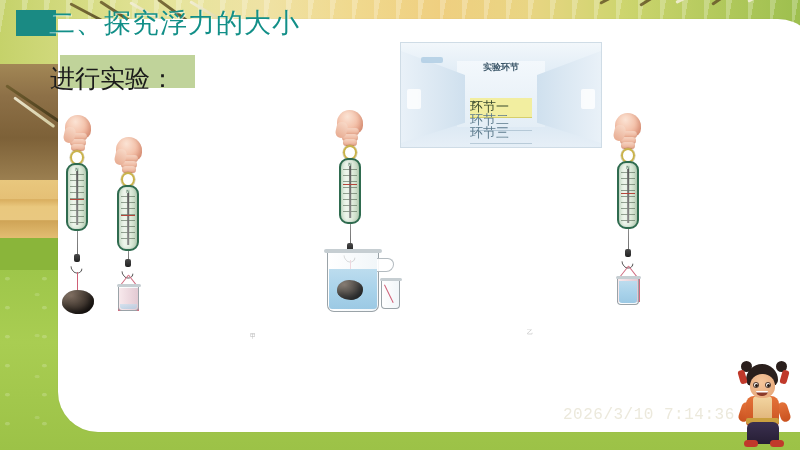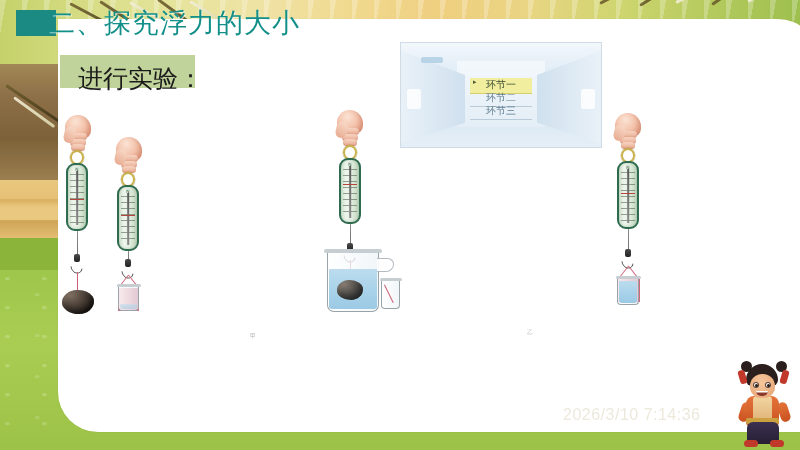--- a/index.html
+++ b/index.html
@@ -63,21 +63,21 @@
     letter-spacing:1px; white-space:nowrap;
     text-shadow:1px 1px 0 rgba(255,255,255,.6);
   }
 
   
   #subtitle-highlight {
     position:absolute; left:60px; top:55px; width:135px; height:33px;
     background:#c0d39a;
   }
   #subtitle {
-    position:absolute; left:78px; top:62px;
+    position:absolute; left:50px; top:62px;
     font-family:"DejaVu Sans","Liberation Sans",sans-serif;
     font-size:25px; color:#1b1b1b; white-space:nowrap;
   }
 
   
   #video-thumb {
     position:absolute; left:401px; top:43px; width:200px; height:104px;
     overflow:hidden;
     background:linear-gradient(180deg,#dbe7f2 0%,#cfe0ee 45%,#c2d6e7 60%,#b8cfe2 100%);
     box-shadow:0 0 0 1px rgba(160,185,205,.5);
@@ -109,25 +109,26 @@
     border-radius:2px;
   }
   #vid-heading {
     position:absolute; left:0; right:0; top:18px; text-align:center;
     font-family:"DejaVu Sans","Liberation Sans",sans-serif;
     font-size:9px; font-weight:bold; color:#3b5668;
     filter:blur(.35px);
   }
   .vid-menu {
     position:absolute; left:50%; transform:translateX(-50%);
-    width:62px; text-align:center;
+    width:62px; text-align:left;
     font-family:"DejaVu Sans","Liberation Sans",sans-serif;
-    font-size:10px; color:#5d7b8d; filter:blur(.3px);
+    font-size:13px; color:#5d7b8d; filter:blur(.3px);
     border-bottom:1px solid rgba(130,160,180,.45);
     padding-bottom:1px;
+    margin-top:20px;
   }
   .vid-menu.sel {
     background:#f2eea0; color:#394a2e;
     border-bottom:1px solid #d7cf6b;
   }
   .vid-menu.sel::before {
     content:"\25B8"; position:absolute; left:3px; top:0; font-size:7px; color:#4f5f3a;
   }
 
   
@@ -234,21 +235,21 @@
   
   .faint-label {
     position:absolute;
     font-family:"DejaVu Sans","Liberation Sans",sans-serif;
     font-size:6px; color:#b8b8b8; white-space:nowrap;
   }
 
   
   #timestamp {
     position:absolute; left:563px; top:406px;
-    font-family:Liberation Sans, sans-serif;
+    font-family:Liberation Mono, monospace;
     font-size:16px; color:#ece9dc; letter-spacing:.5px; white-space:nowrap;
   }
 
   
   #mascot { position:absolute; left:736px; top:360px; width:58px; height:88px; }
   .m-hair { position:absolute; left:10px; top:4px; width:32px; height:22px;
             background:#2a1f1c; border-radius:16px 16px 6px 6px; }
   .m-bun { position:absolute; width:11px; height:11px; background:#2a1f1c; border-radius:50%; }
   .m-ribbon { position:absolute; width:7px; height:14px; background:#c0392b; border-radius:3px; }
   .m-face { position:absolute; left:14px; top:14px; width:25px; height:24px;
@@ -302,20 +303,21 @@
 
 <div id="video-thumb">
   <div class="room-ceiling"></div>
   <div class="room-floor"></div>
   <div class="room-back"></div>
   <div class="room-wall-l"></div>
   <div class="room-wall-r"></div>
   <div class="room-panel" style="left:6px;top:46px;"></div>
   <div class="room-panel" style="right:6px;top:46px;"></div>
   <div class="room-panel" style="left:20px;top:14px;width:22px;height:6px;background:rgba(176,206,228,.85);"></div>
+  <div id="vid-heading">实验环节</div>
   <div class="vid-menu sel" style="top:35px;">环节一</div>
   <div class="vid-menu" style="top:48px;">环节二</div>
   <div class="vid-menu" style="top:61px;">环节三</div>
 </div>
 
 <div>
   <div class="hand" style="left:63px;top:115px;">
     <div class="palm"></div>
     <div class="finger" style="left:6px;top:18px;"></div>
     <div class="finger" style="left:7px;top:24px;width:16px;"></div>

